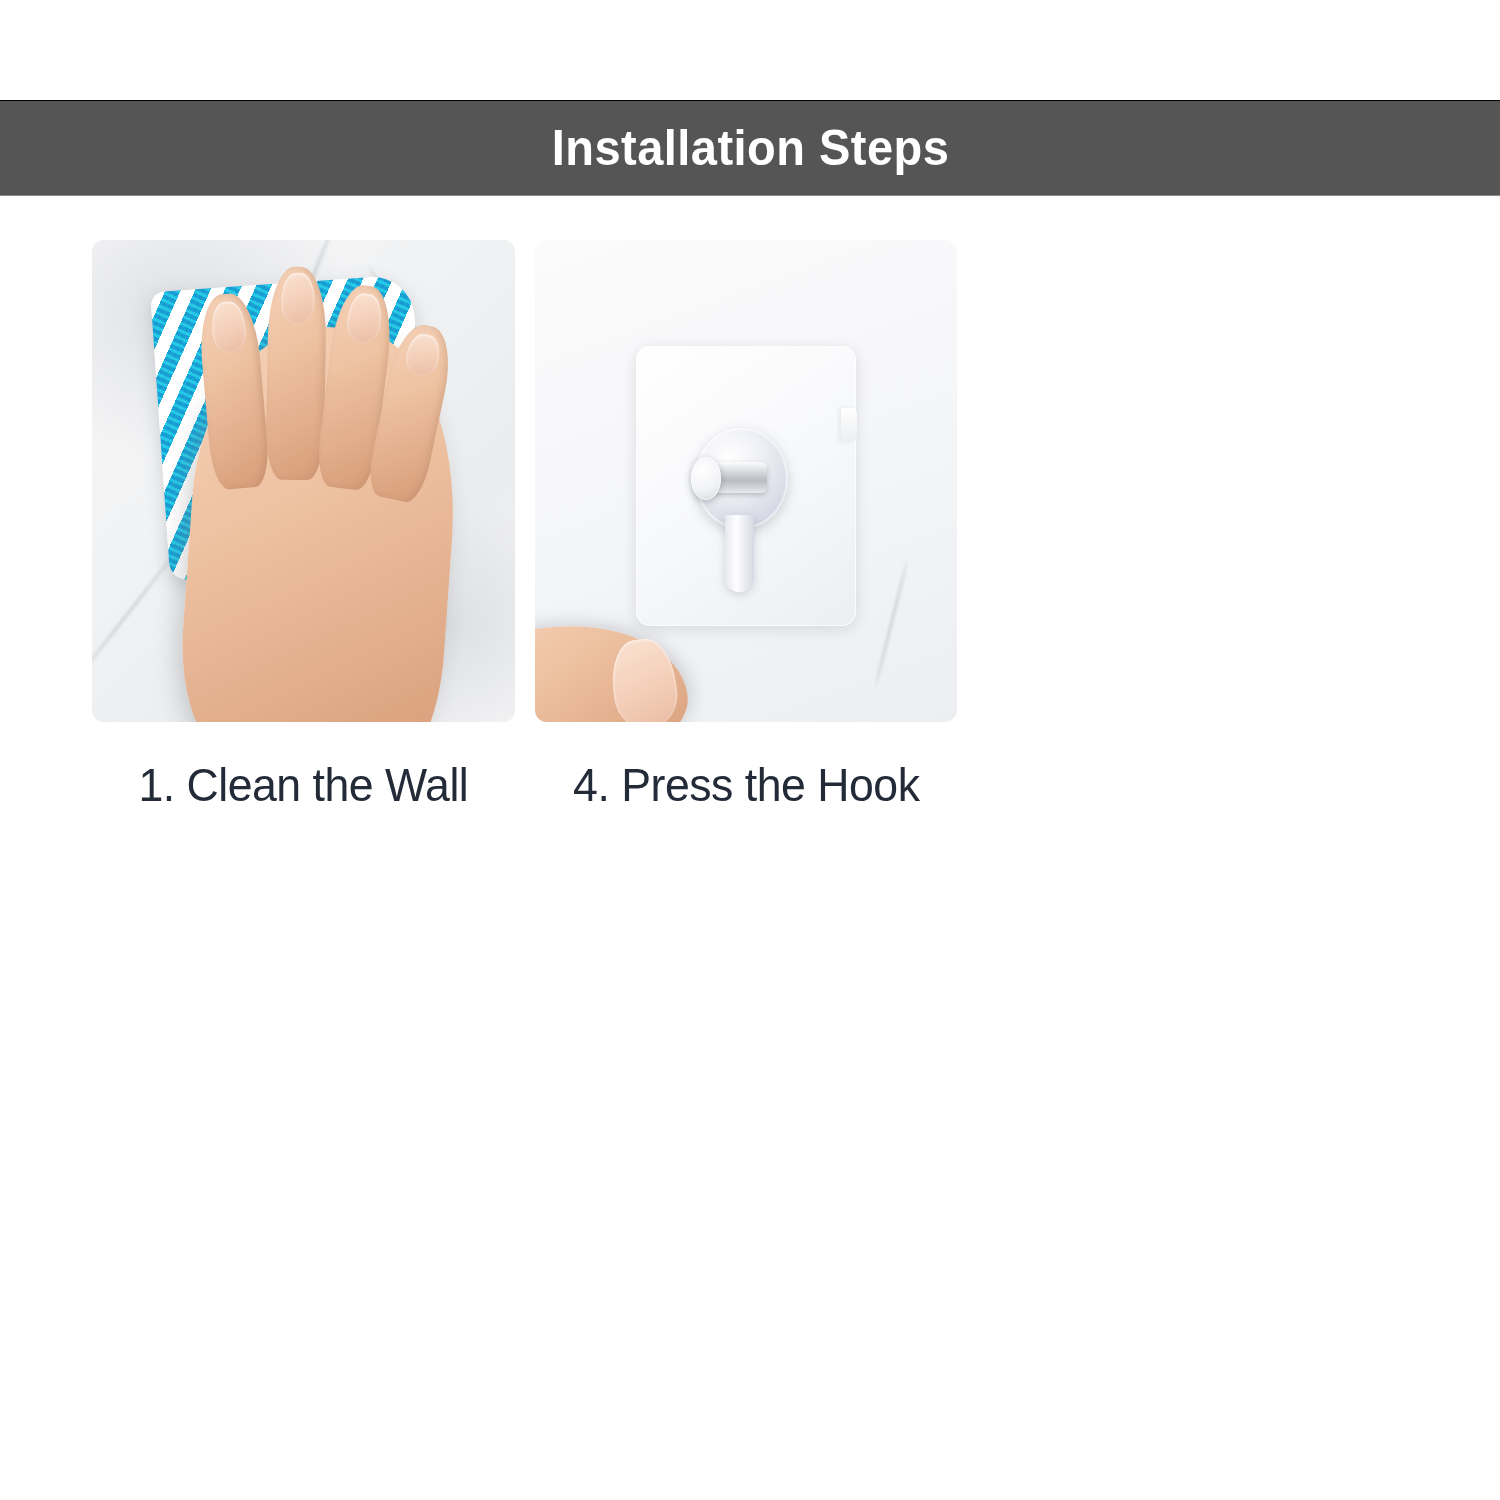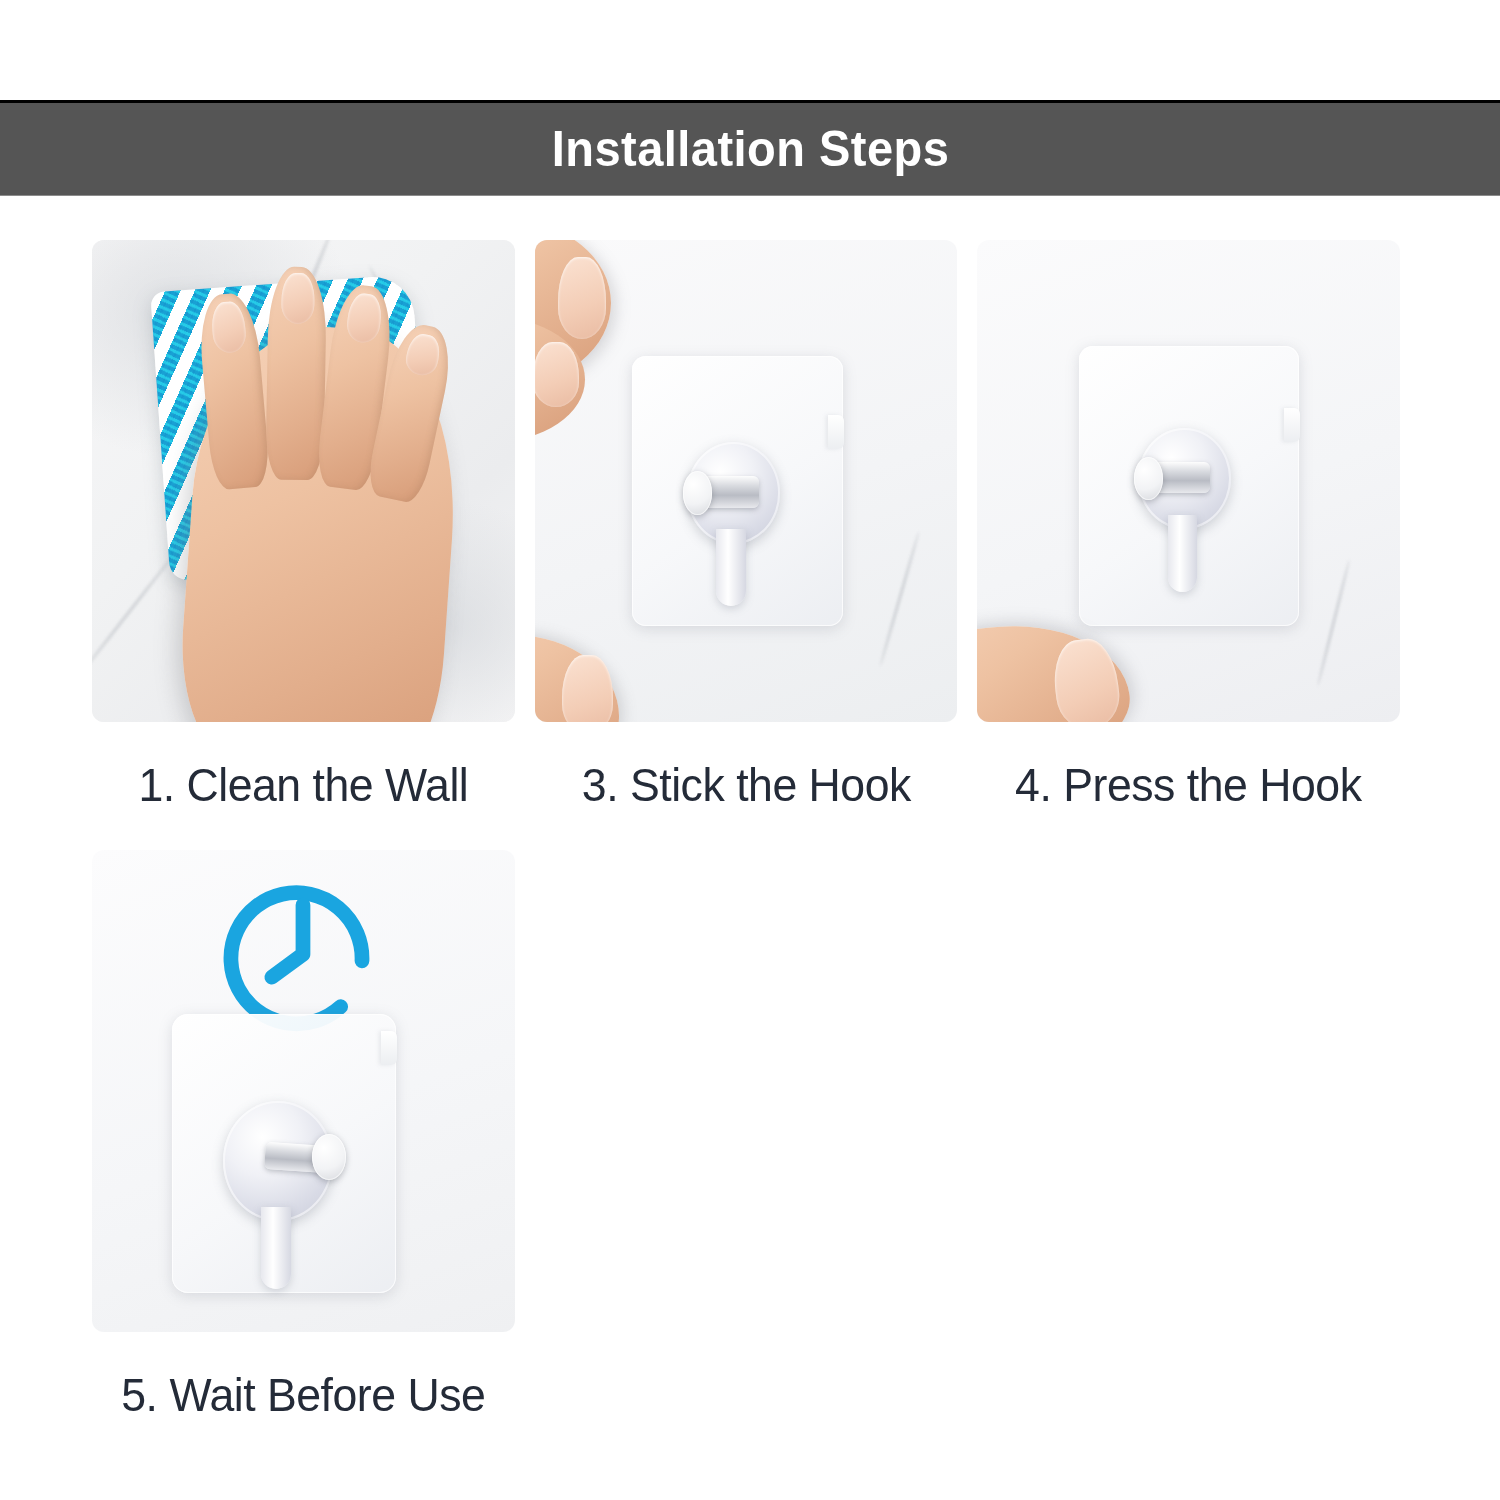--- a/index.html
+++ b/index.html
@@ -12,21 +12,21 @@
     position:relative;
   }
 
   
   #header-bar{
     position:absolute;
     left:0; top:100px; width:1500px; height:96px;
     background:#555555;
     display:flex; align-items:center; justify-content:center;
     box-sizing:border-box;
-    border-top:3px solid #000000;
+    border-top:1px solid #000000;
     border-bottom:1px solid #8b8b8b;
   }
   #header-title{
     color:#ffffff;
     font-size:50px;
     font-weight:600;
     letter-spacing:.5px;
     font-family:"Liberation Sans", sans-serif;
     transform:scaleX(.94);
   }
@@ -252,76 +252,35 @@
         </div>
         <div class="finger1 skin" style="left:70%;top:-2%;width:22%;height:40%;transform:rotate(8deg);box-shadow:inset -3px 0 6px rgba(170,125,95,.3);">
           <div class="nail" style="position:absolute;left:22%;top:5%;width:56%;height:23%;"></div>
         </div>
       </div>
     </div>
     <div class="caption">1. Clean the Wall</div>
   </div>
 
 
-  <div class="step-cell">
-    <div class="photo" style="background:linear-gradient(160deg,#fafafb,#f3f4f6 55%,#eceef0);">
-      <div class="vein" style="left:86%;top:60%;width:3px;height:140px;transform:rotate(16deg);"></div>
-
-      <div class="plate" style="left:23%;top:24%;width:50%;height:56%;">
-        <div class="plate-notch"></div>
-      </div>
-      <div class="hook-disc" style="left:36%;top:42%;width:22%;height:21%;"></div>
-      <div class="hook-pin" style="left:38%;top:49%;width:15%;height:6.5%;"></div>
-      <div class="hook-cap" style="left:35%;top:48%;width:7%;height:9%;"></div>
-      <div class="hook-stem" style="left:43%;top:60%;width:7%;height:16%;"></div>
-
-      <div class="skin" style="position:absolute;left:-34%;top:-4%;width:52%;height:34%;border-radius:0 46% 46% 0/0 50% 50% 0;box-shadow:4px 4px 16px rgba(120,120,125,.28);">
-        <div class="nail" style="position:absolute;right:2%;top:22%;width:22%;height:50%;"></div>
-      </div>
-      <div class="skin" style="position:absolute;left:-38%;top:16%;width:50%;height:26%;border-radius:0 44% 44% 0/0 50% 50% 0;">
-        <div class="nail" style="position:absolute;right:3%;top:20%;width:22%;height:52%;"></div>
-      </div>
-      <div class="skin" style="position:absolute;left:-30%;bottom:-12%;width:50%;height:30%;border-radius:0 50% 40% 0/0 56% 44% 0;box-shadow:4px -2px 14px rgba(120,120,125,.25);">
-        <div class="nail" style="position:absolute;right:3%;top:14%;width:24%;height:54%;"></div>
-      </div>
-    </div>
-    <div class="caption">3. Stick the Hook</div>
-  </div>
 
   <div class="step-cell">
     <div class="photo" style="background:linear-gradient(160deg,#fbfbfc,#f4f5f7 55%,#edeef1);">
       <div class="vein" style="left:84%;top:66%;width:3px;height:130px;transform:rotate(14deg);"></div>
 
       <div class="plate" style="left:24%;top:22%;width:52%;height:58%;">
         <div class="plate-notch"></div>
       </div>
       <div class="hook-disc" style="left:38%;top:39%;width:22%;height:21%;"></div>
       <div class="hook-pin" style="left:40%;top:46%;width:15%;height:6.5%;"></div>
       <div class="hook-cap" style="left:37%;top:45%;width:7%;height:9%;"></div>
       <div class="hook-stem" style="left:45%;top:57%;width:7%;height:16%;"></div>
 
       <div class="skin" style="position:absolute;left:-22%;bottom:-10%;width:58%;height:30%;border-radius:0 54% 46% 0/0 58% 42% 0;transform:rotate(-7deg);box-shadow:4px -3px 16px rgba(120,120,125,.28);">
         <div class="nail" style="position:absolute;right:4%;top:16%;width:26%;height:62%;"></div>
       </div>
     </div>
     <div class="caption">4. Press the Hook</div>
   </div>
 
-  <div class="step-cell">
-    <div class="photo" style="background:linear-gradient(160deg,#fcfcfd,#f5f6f8 55%,#eff0f2);">
-      <svg class="clock-icon" viewBox="0 0 100 100">
-        <path d="M73 84 A40 40 0 1 1 86 56" fill="none" stroke="#1aa5e0" stroke-width="9" stroke-linecap="round"></path>
-        <path d="M50 22 L50 52 L31 66" fill="none" stroke="#1aa5e0" stroke-width="9" stroke-linecap="round" stroke-linejoin="round"></path>
-      </svg>
-
-      <div class="plate" style="left:19%;top:34%;width:53%;height:58%;border-radius:16px;">
-        <div class="plate-notch" style="top:6%;"></div>
-      </div>
-      <div class="hook-disc" style="left:31%;top:52%;width:26%;height:25%;"></div>
-      <div class="hook-pin" style="left:41%;top:61%;width:15%;height:5.5%;transform:rotate(4deg);"></div>
-      <div class="hook-cap" style="left:52%;top:59%;width:8%;height:9.5%;"></div>
-      <div class="hook-stem" style="left:40%;top:74%;width:7%;height:17%;"></div>
-    </div>
-    <div class="caption">5. Wait Before Use</div>
-  </div>
 
 
 </div>
 
 </body></html>

